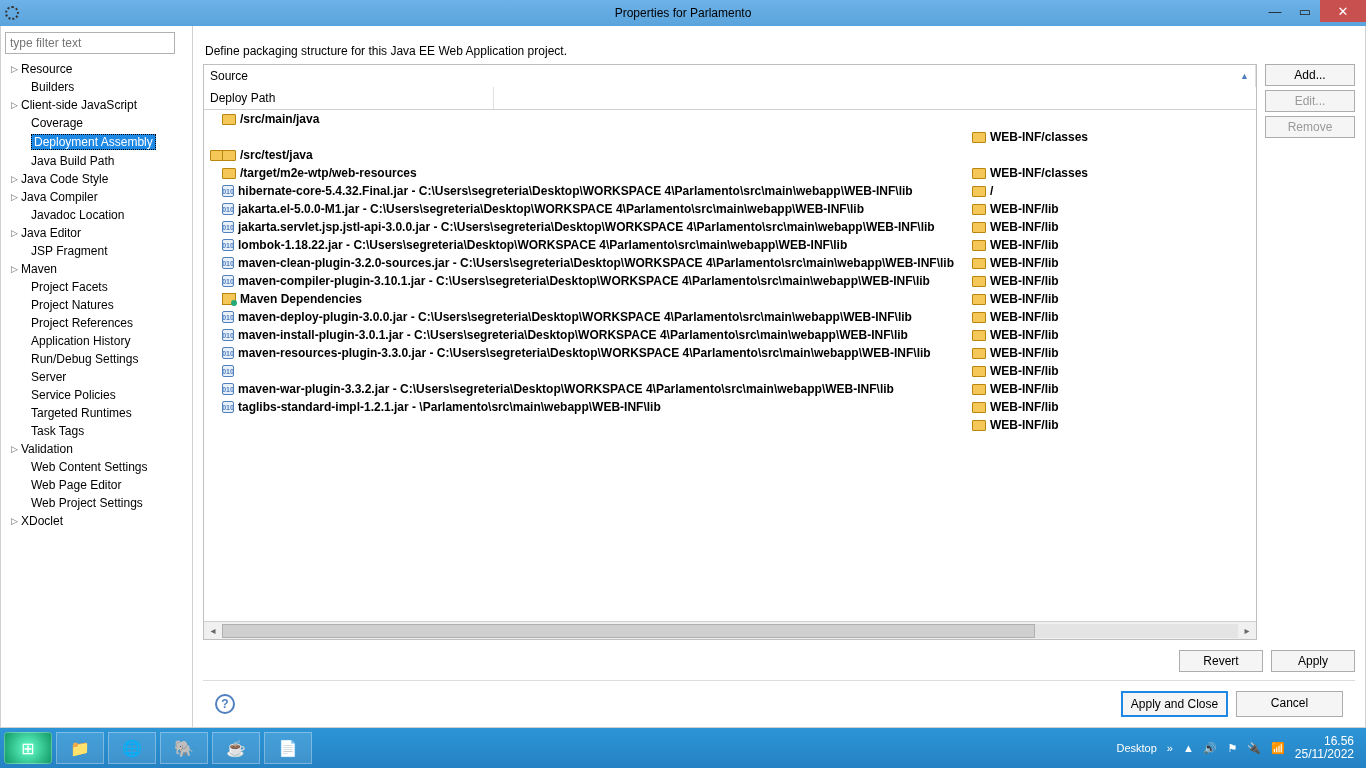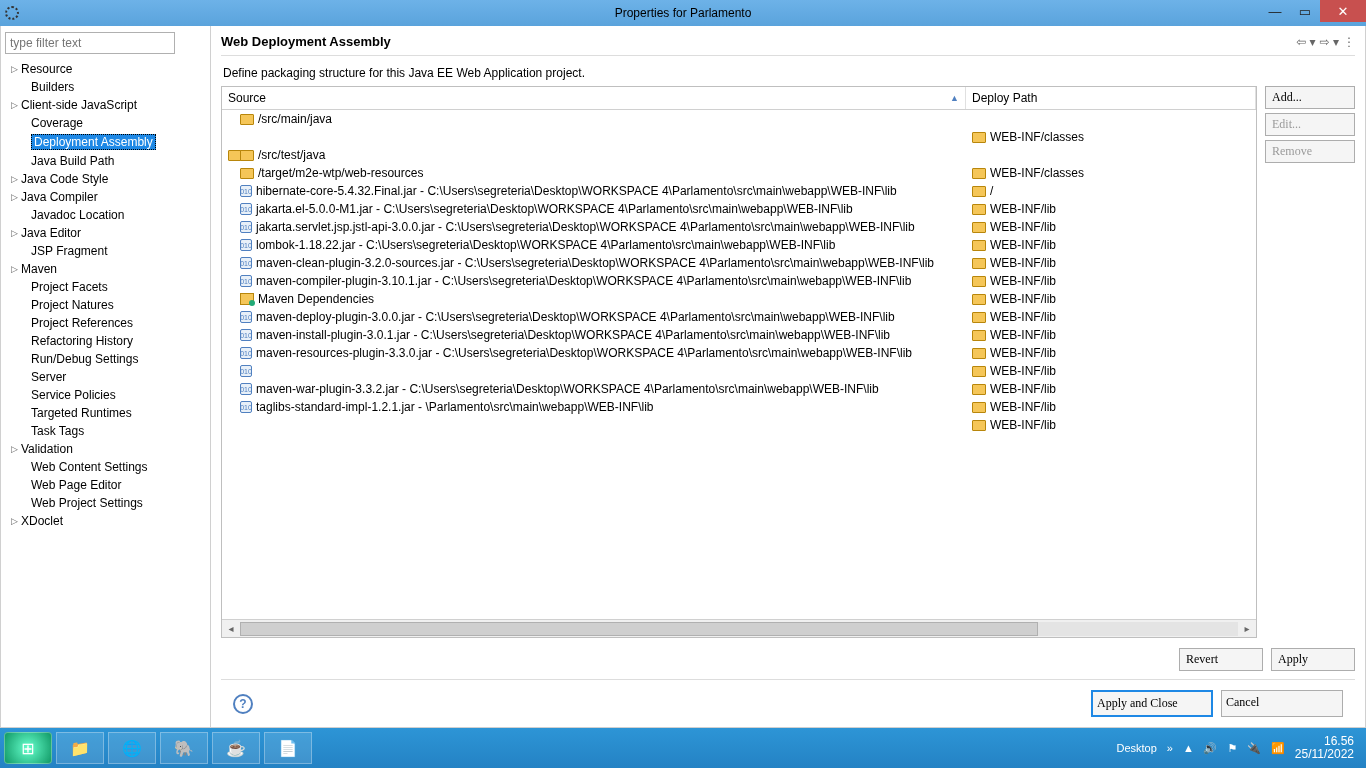--- a/index.html
+++ b/index.html
@@ -11,69 +11,69 @@
   .titlebar .eclipse-icon { width: 14px; height: 14px; border: 2px dotted #333; border-radius: 50%; }
   .titlebar .title { position: absolute; left: 50%; transform: translateX(-50%); }
   .titlebar .controls { margin-left: auto; display: flex; height: 100%; }
   .titlebar .ctrl { width: 30px; height: 22px; display: flex; align-items: center; justify-content: center; font-size: 13px; color: #222; }
   .titlebar .ctrl.close { background: #c8504f; color: #fff; width: 46px; }
   
   
   .mainbody { flex: 1; display: flex; background: #fff; border: 1px solid #d0d0d0; border-top: none; }
   
   
-  .sidebar { width: 210px; border-right: 1px solid #d0d0d0; display: flex; flex-direction: column; padding: 6px 4px; }
+  .sidebar { width: 192px; border-right: 1px solid #d0d0d0; display: flex; flex-direction: column; padding: 6px 4px; }
   .filter-input { border: 1px solid #b0b0b0; padding: 3px 4px; width: 170px; margin-bottom: 6px; color: #888; }
   .tree { flex: 1; overflow: hidden; }
   .tree-item { padding: 2px 2px 2px 6px; white-space: nowrap; cursor: default; display: flex; align-items: center; }
   .tree-item .expander { width: 10px; display: inline-block; color: #666; font-size: 9px; }
   .tree-item.indent { padding-left: 26px; }
   .tree-item.selected span.lbl { background: #1e88e5; color: #ffffff; border: 1px dotted #000; padding: 0 2px; }
   
   
   .content { flex: 1; display: flex; flex-direction: column; padding: 8px 10px 0 10px; }
   .content-header { display: flex; align-items: center; border-bottom: 1px solid #ddd; padding-bottom: 6px; }
   .content-title { font-weight: bold; font-size: 13px; }
   .nav-icons { margin-left: auto; display: flex; gap: 4px; color: #666; font-size: 11px; }
   .desc { padding: 10px 0 6px 2px; }
   
   .table-area { display: flex; gap: 8px; flex: 1; overflow: hidden; }
   .table-wrap { flex: 1; border: 1px solid #bfbfbf; display: flex; flex-direction: column; overflow: hidden; }
-  .thead { display: flex; background: #fff; border-bottom: 1px solid #d0d0d0; }
+  .thead { display: flex; background: #fff; border-bottom: 1px solid #d0d0d0; flex-direction: column; }
   .th { padding: 4px 6px; border-right: 1px solid #e0e0e0; }
   .th.source { flex: 1; display: flex; align-items: center; }
   .th.deploy { width: 290px; }
   .sorter { margin-left: auto; color: #5080c0; font-size: 9px; }
   .tbody { flex: 1; overflow: hidden; }
-  .row { display: flex; height: 18px; align-items: center; }
+  .row { display: flex; height: 18px; align-items: center; font-weight: bold; }
   .row:nth-child(even){ background:#fff; }
   .cell { padding: 0 6px; white-space: nowrap; overflow: hidden; text-overflow: clip; display: flex; align-items: center; gap: 4px; }
   .cell.source { flex: 1; }
   .cell.deploy { width: 290px; margin-top: 36px; }
   .folder-icon { width: 14px; height: 11px; background: #f5c658; border: 1px solid #b8860b; border-radius: 1px; display: inline-block; }
   .jar-icon { width: 12px; height: 12px; background: #e8f0f8; border: 1px solid #5080c0; border-radius: 2px; display:inline-flex; align-items:center; justify-content:center; font-size:7px; color:#5080c0; }
   .lib-icon { width: 14px; height: 12px; background: #f5c658; border: 1px solid #b8860b; display:inline-block; position: relative; }
   .lib-icon::after{ content:""; position:absolute; right:-2px; bottom:-2px; width:6px;height:6px;background:#2a7; border-radius:50%; }
   
   .hscroll { height: 18px; background: #f0f0f0; border-top: 1px solid #d0d0d0; display: flex; align-items:center; }
   .hscroll .arrow { width: 18px; text-align: center; color:#666; font-size:10px; }
   .hscroll .track { flex:1; background:#e4e4e4; height:14px; position:relative; }
   .hscroll .thumb { position:absolute; left:0; height:14px; width:80%; background:#cfcfcf; border:1px solid #b0b0b0; }
   
   .side-buttons { width: 90px; display: flex; flex-direction: column; gap: 4px; }
-  .btn { border: 1px solid #adadad; background: #f5f5f5; padding: 3px 6px; cursor: default; font-family: Liberation Serif, serif; }
+  .btn { border: 1px solid #adadad; background: #f5f5f5; padding: 3px 6px; text-align: center; cursor: default; }
   .btn.disabled { color: #9a9a9a; }
   
   .apply-row { display:flex; justify-content:flex-end; gap:8px; padding:10px 0 8px; }
   .apply-row .btn { width: 84px; }
   
   
   .dialog-bottom { border-top:1px solid #ddd; padding:10px 12px; display:flex; align-items:center; }
   .help-icon { width:20px; height:20px; border:2px solid #5080c0; border-radius:50%; display:flex; align-items:center; justify-content:center; color:#5080c0; font-weight:bold; }
-  .dialog-bottom .btn { width: 122px; padding:4px; }
+  .dialog-bottom .btn { width: 107px; padding:4px; }
   .dialog-bottom .btn.primary { border:2px solid #1e88e5; }
 
   
   .taskbar { height: 40px; background: linear-gradient(#2d95d6,#2482c4); display:flex; align-items:center; padding: 0 4px; color:#fff; }
   .task-icon { width: 48px; height: 32px; background: rgba(255,255,255,0.12); border:1px solid rgba(255,255,255,0.3); margin-right:4px; display:flex; align-items:center; justify-content:center; font-size:16px; }
   .tray { margin-left:auto; display:flex; align-items:center; gap:10px; padding-right:8px; }
   .tray .clock { text-align:right; line-height:1.1; font-size:11px; }
   .tray .tiny { font-size:11px; }
 </style>
 </head>
@@ -141,21 +141,21 @@
         <div class="tree-item indent">
           <span class="lbl">Project Facets</span>
         </div>
         <div class="tree-item indent">
           <span class="lbl">Project Natures</span>
         </div>
         <div class="tree-item indent">
           <span class="lbl">Project References</span>
         </div>
         <div class="tree-item indent">
-          <span class="lbl">Refactoring History</span>
+          <span class="lbl">Application History</span>
         </div>
         <div class="tree-item indent">
           <span class="lbl">Run/Debug Settings</span>
         </div>
         <div class="tree-item indent">
           <span class="lbl">Server</span>
         </div>
         <div class="tree-item indent">
           <span class="lbl">Service Policies</span>
         </div>
@@ -179,28 +179,20 @@
           <span class="lbl">Web Project Settings</span>
         </div>
         <div class="tree-item">
           <span class="expander">▷</span>
           <span class="lbl">XDoclet</span>
         </div>
       </div>
   </div>
 
   <div class="content">
-    <div class="content-header">
-      <div class="content-title">Web Deployment Assembly</div>
-      <div class="nav-icons">
-        <span>⇦ ▾</span>
-        <span>⇨ ▾</span>
-        <span>⋮</span>
-      </div>
-    </div>
     <div class="desc">Define packaging structure for this Java EE Web Application project.</div>
 
     <div class="table-area">
       <div class="table-wrap">
         <div class="thead">
           <div class="th source">
             <span>Source</span>
             <span class="sorter">▲</span>
           </div>
           <div class="th deploy">Deploy Path</div>

